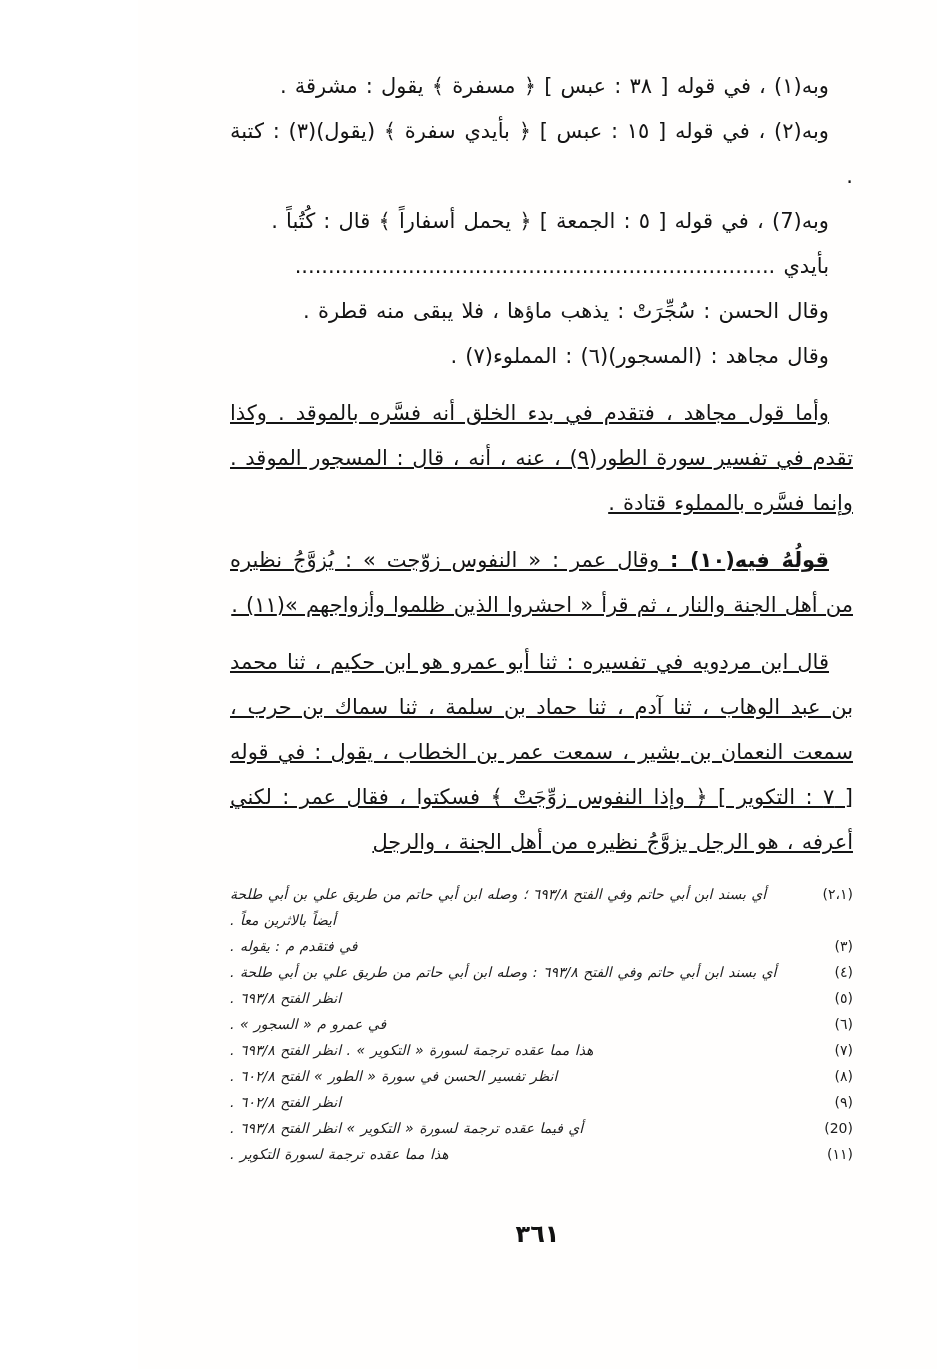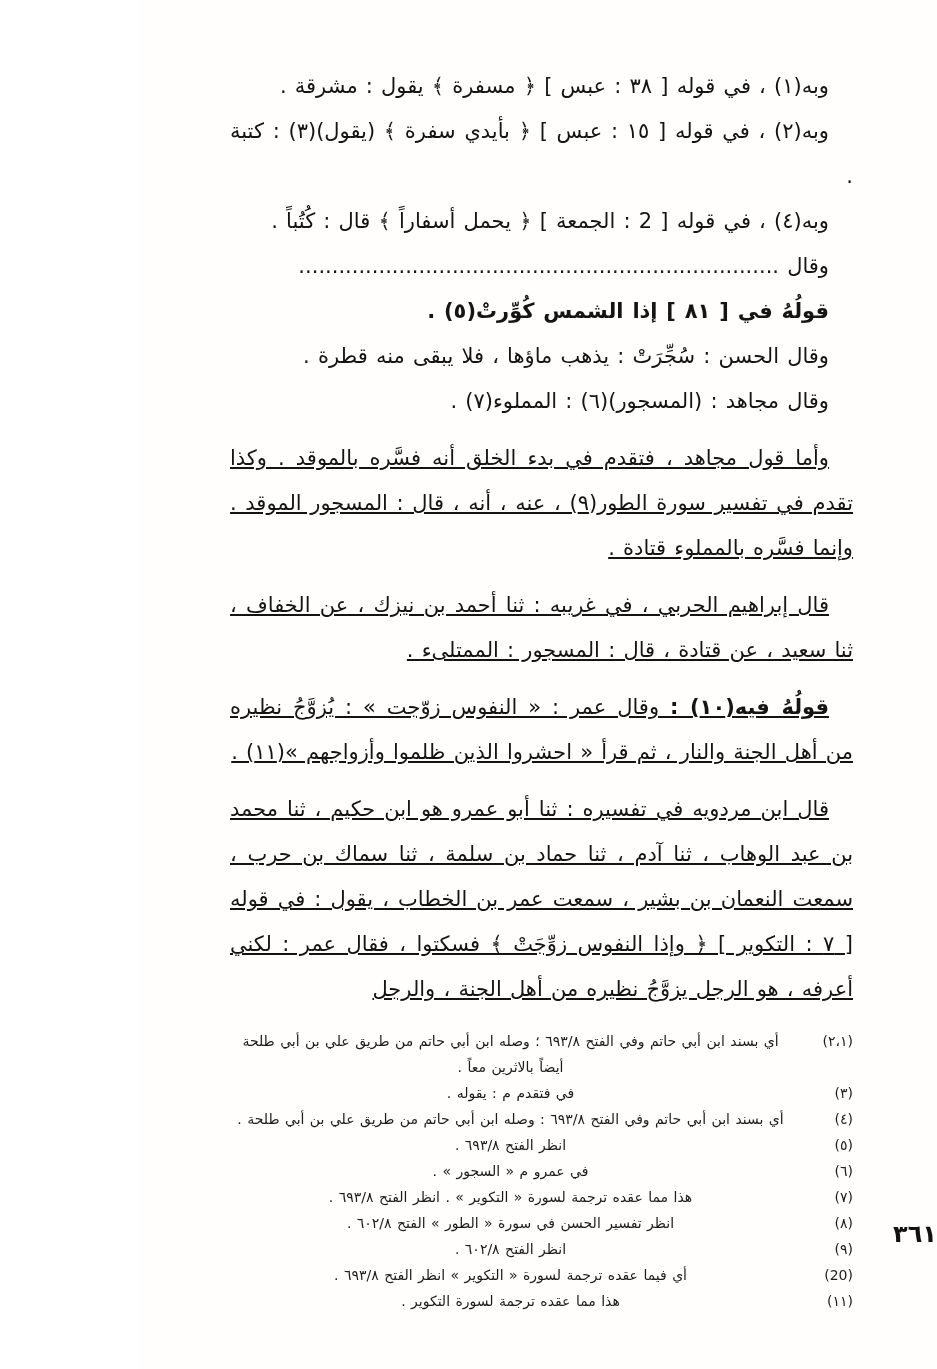--- a/index.html
+++ b/index.html
@@ -42,60 +42,59 @@
     line-height: 26px;
     color: #1b1b1b;
   }
   .fn-num {
     min-width: 52px;
     white-space: nowrap;
     flex-shrink: 0;
   }
   .fn-text {
     flex: 1;
-    text-align: center;
+    text-align: left;
     word-spacing: 1px;
+    font-style: italic;
   }
   .page-number {
     position: absolute;
     top: 1220px;
     left: 0;
     right: 0;
-    text-align: right;
+    text-align: center;
     font-size: 24px;
     font-weight: bold;
     letter-spacing: 2px;
     color: #111;
   }
 </style>
 </head>
 <body>
 
 <div class="page">
 
   <main class="body-text">
 
     <p class="para"><span class="lead"></span> <span>وبه(١) ، في قوله [ ٣٨ : عبس ] ﴿ مسفرة ﴾ يقول : مشرقة .</span></p>
 
     <p class="para"><span class="lead"></span> <span>وبه(٢) ، في قوله [ ١٥ : عبس ] ﴿ بأيدي سفرة ﴾ (يقول)(٣) : كتبة .</span></p>
 
-    <p class="para"><span class="lead"></span> <span>وبه(٤) ، في قوله [ 2 : الجمعة ] ﴿ يحمل أسفاراً ﴾ قال : كُتُباً .</span></p>
+    <p class="para"><span class="lead"></span> <span>وبه(7) ، في قوله [ ٥ : الجمعة ] ﴿ يحمل أسفاراً ﴾ قال : كُتُباً .</span></p>
 
-    <p class="para"><span class="lead"></span> <span>وقال ........................................................................</span></p>
+    <p class="para"><span class="lead"></span> <span>بأيدي ........................................................................</span></p>
 
-    <p class="para heading"><span class="lead">قولُهُ في [ ٨١ ] إذا الشمس كُوِّرتْ(٥) .</span> <span></span></p>
 
     <p class="para"><span class="lead"></span> <span>وقال الحسن : سُجِّرَتْ : يذهب ماؤها ، فلا يبقى منه قطرة .</span></p>
 
     <p class="para"><span class="lead"></span> <span>وقال مجاهد : (المسجور)(٦) : المملوء(٧) .</span></p>
 
 
     <p class="para gap"><span class="lead"></span> <span>وأما قول مجاهد ، فتقدم في بدء الخلق أنه فسَّره بالموقد . وكذا تقدم في تفسير سورة الطور(٩) ، عنه ، أنه ، قال : المسجور الموقد . وإنما فسَّره بالمملوء قتادة .</span></p>
 
-    <p class="para gap"><span class="lead"></span> <span>قال إبراهيم الحربي ، في غريبه : ثنا أحمد بن نيزك ، عن الخفاف ، ثنا سعيد ، عن قتادة ، قال : المسجور : الممتلىء .</span></p>
 
     <p class="para gap"><span class="lead">قولُهُ فيه(١٠) :</span> <span>وقال عمر : « النفوس زوّجت » : يُزوَّجُ نظيره من أهل الجنة والنار ، ثم قرأ « احشروا الذين ظلموا وأزواجهم »(١١) .</span></p>
 
     <p class="para gap"><span class="lead"></span> <span>قال ابن مردويه في تفسيره : ثنا أبو عمرو هو ابن حكيم ، ثنا محمد بن عبد الوهاب ، ثنا آدم ، ثنا حماد بن سلمة ، ثنا سماك بن حرب ، سمعت النعمان بن بشير ، سمعت عمر بن الخطاب ، يقول : في قوله [ ٧ : التكوير ] ﴿ وإذا النفوس زوِّجَتْ ﴾ فسكتوا ، فقال عمر : لكني أعرفه ، هو الرجل يزوَّجُ نظيره من أهل الجنة ، والرجل</span></p>
 
   </main>
 
   <section class="footnotes">
 
     <div class="footnote">

